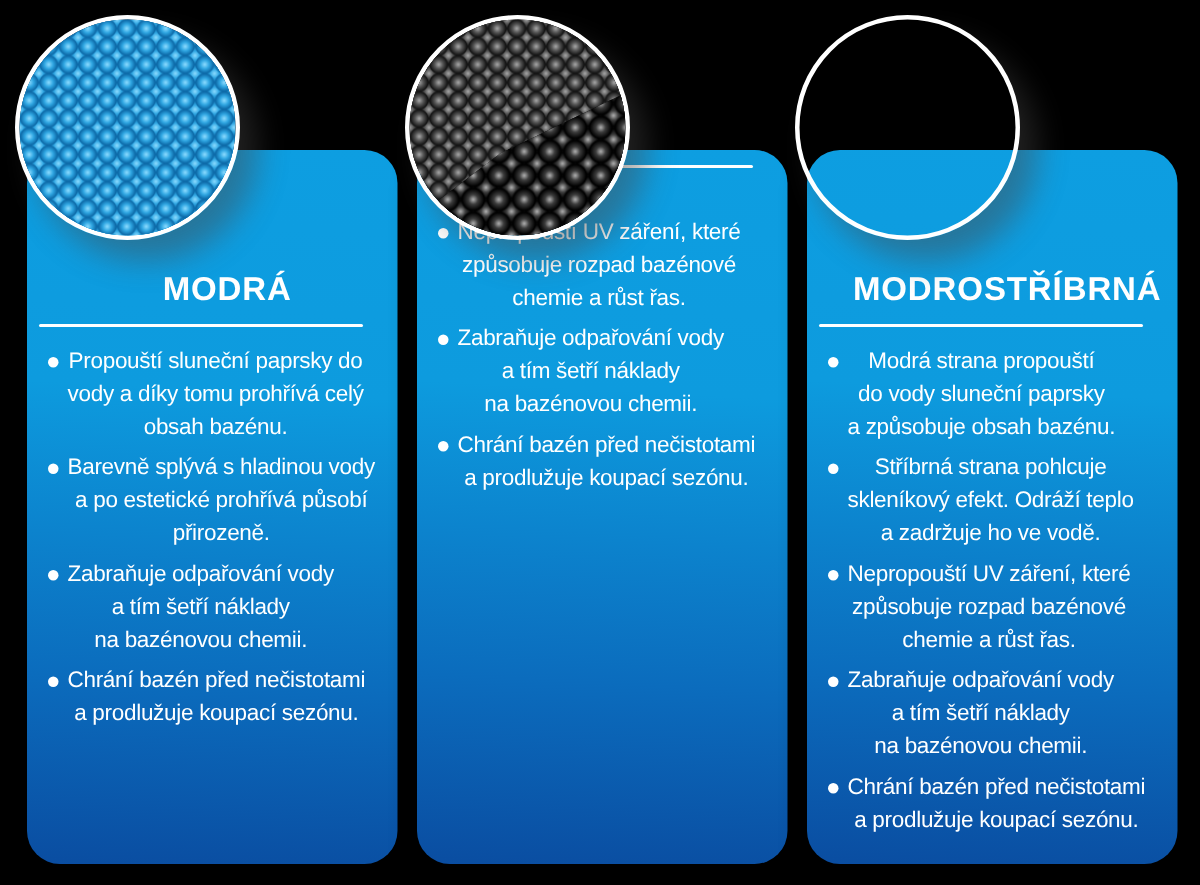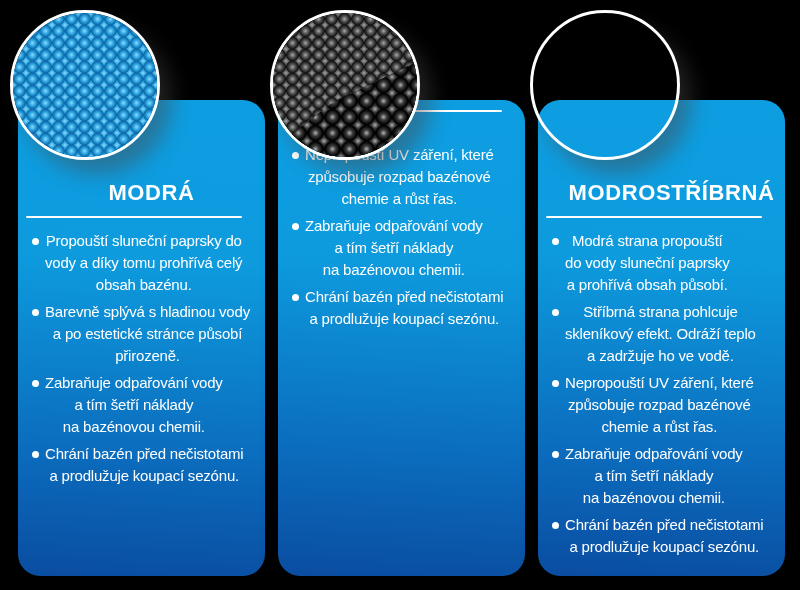--- a/index.html
+++ b/index.html
@@ -131,21 +131,21 @@
     <ul class="benefits">
         <li class="benefit">
           <span class="dot"></span>
           <span class="txt">Propouští sluneční paprsky do
 vody a díky tomu prohřívá celý
 obsah bazénu.</span>
         </li>
         <li class="benefit">
           <span class="dot"></span>
           <span class="txt">Barevně splývá s hladinou vody
-a po estetické stránce působí
+a po estetické prohřívá působí
 přirozeně.</span>
         </li>
         <li class="benefit">
           <span class="dot"></span>
           <span class="txt">Zabraňuje odpařování vody
 a tím šetří náklady
 na bazénovou chemii.</span>
         </li>
         <li class="benefit">
           <span class="dot"></span>
@@ -184,21 +184,21 @@
 
   <section class="card">
     <div class="photo photo-modrostribrna"></div>
     <h2 class="card-title">MODROSTŘÍBRNÁ</h2>
     <div class="rule"></div>
     <ul class="benefits">
         <li class="benefit">
           <span class="dot"></span>
           <span class="txt">Modrá strana propouští
 do vody sluneční paprsky
-a prohřívá obsah působí.</span>
+a způsobuje obsah bazénu.</span>
         </li>
         <li class="benefit">
           <span class="dot"></span>
           <span class="txt">Stříbrná strana pohlcuje
 skleníkový efekt. Odráží teplo
 a zadržuje ho ve vodě.</span>
         </li>
         <li class="benefit">
           <span class="dot"></span>
           <span class="txt">Nepropouští UV záření, které

